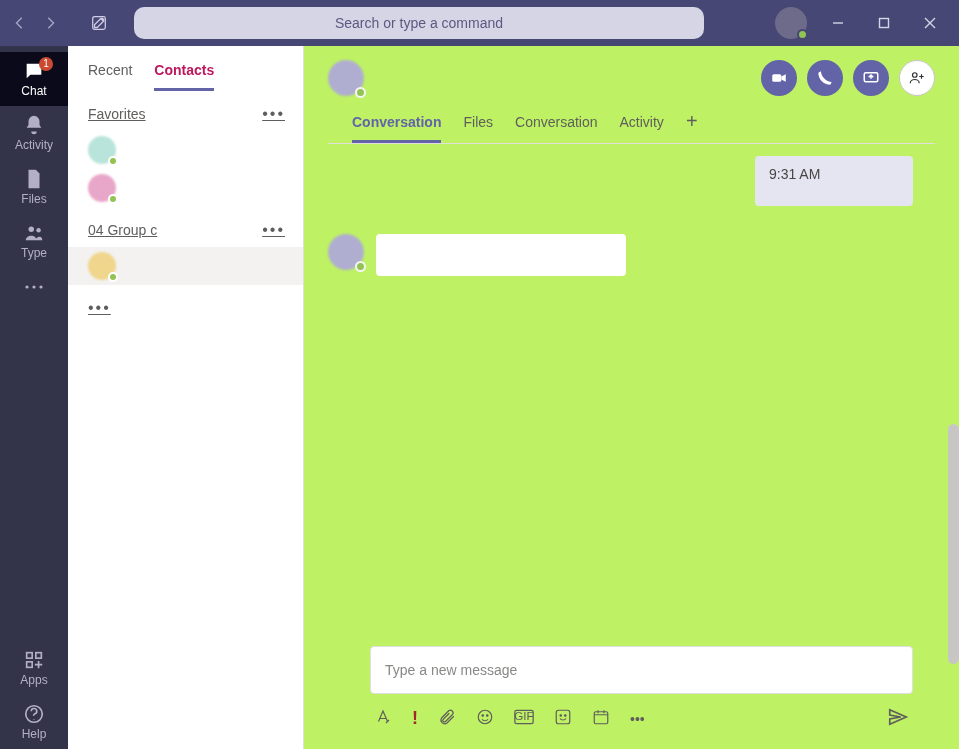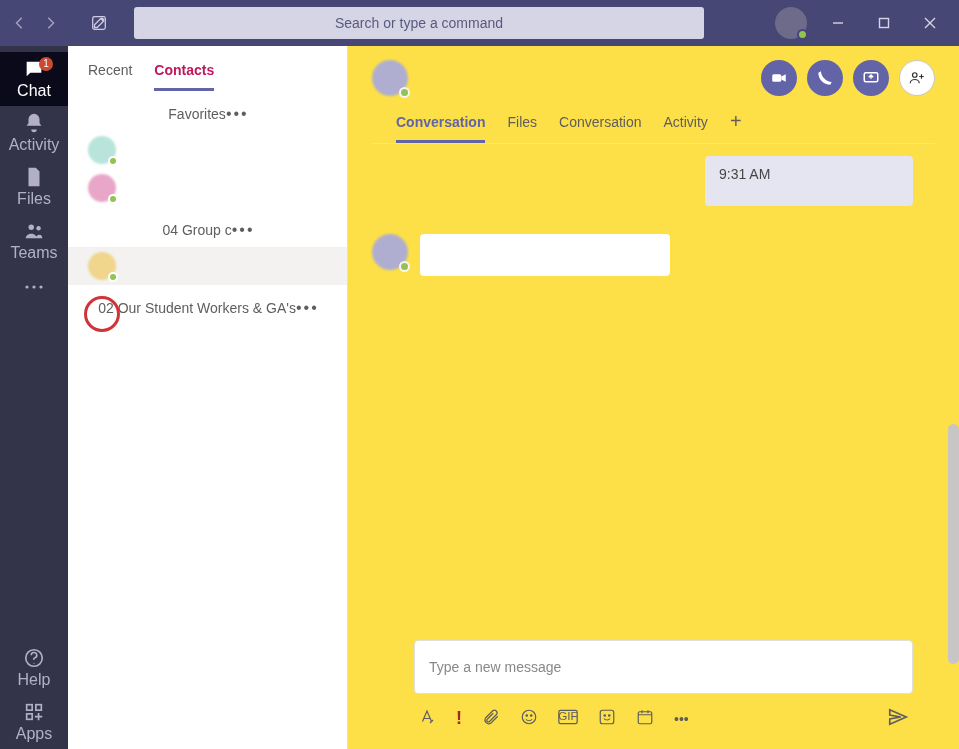--- a/index.html
+++ b/index.html
@@ -3,75 +3,75 @@
 <meta charset="utf-8">
 <style>
   * { box-sizing: border-box; margin: 0; padding: 0; font-family: "Segoe UI", Arial, sans-serif; font-size: 14px; }
   body { width: 959px; height: 749px; overflow: hidden; background: #f3f2f1; display: flex; flex-direction: column; }
 
   
   .titlebar { height: 46px; background: #464775; display: flex; align-items: center; padding: 0 6px; color: #cfcbe6; }
   .nav-arrows { display: flex; gap: 2px; width: 60px; }
   .nav-arrow { width: 28px; height: 28px; display: flex; align-items: center; justify-content: center; opacity: .7; }
   .compose-btn { width: 34px; height: 34px; display: flex; align-items: center; justify-content: center; margin-left: 16px; }
-  .search { flex: 0 0 570px; height: 32px; background: #d6d5e6; border-radius: 3px; margin-left: 18px; display: flex; align-items: center; justify-content: center; color: #5a5980; }
+  .search { flex: 0 0 570px; height: 32px; background: #d6d5e6; border-radius: 10px; margin-left: 18px; display: flex; align-items: center; justify-content: center; color: #5a5980; }
   .tb-flex { flex: 1; }
   .profile-wrap { position: relative; width: 32px; height: 32px; margin-right: 8px; }
   .profile-wrap .avatar { width: 32px; height: 32px; border-radius: 50%; background: #6e6a8a; }
   .profile-wrap .dot { position: absolute; right: -1px; bottom: -1px; width: 11px; height: 11px; border-radius: 50%; background: #92c353; border: 2px solid #464775; }
   .win-ctrl { width: 46px; height: 46px; display: flex; align-items: center; justify-content: center; }
 
   
   .shell { flex: 1; display: flex; min-height: 0; }
   .rail { width: 68px; background: #33344a; display: flex; flex-direction: column; align-items: center; padding-top: 6px; }
   .rail-item { width: 68px; height: 54px; display: flex; flex-direction: column; align-items: center; justify-content: center; color: #b3b0c6; gap: 2px; position: relative; }
   .rail-item.active { background: #0a0a1a; color: #fff; }
-  .rail-item .label { font-size: 16px; }
+  .rail-item .label { font-size: 12px; }
   .rail-item svg { width: 22px; height: 22px; }
   .badge { position: absolute; top: 5px; right: 15px; background: #cc4a31; color: #fff; font-size: 10px; line-height: 14px; min-width: 14px; height: 14px; border-radius: 7px; text-align: center; padding: 0 3px; }
   .rail-spacer { flex: 1; }
   .rail-more { padding: 10px 0; color: #b3b0c6; }
 
   
-  .listpane { width: 280px; background: #fff; border-right: 1px solid #e1dfdd; display: flex; flex-direction: column; }
+  .listpane { width: 236px; background: #fff; border-right: 1px solid #e1dfdd; display: flex; flex-direction: column; }
   .listtabs { display: flex; gap: 22px; padding: 16px 20px 0 20px; }
   .listtab { color: #605e5c; padding-bottom: 10px; border-bottom: 3px solid transparent; }
   .listtab.active { color: #be185d; border-bottom-color: #6264a7; font-weight: 600; }
-  .group-hdr { display: flex; align-items: center; justify-content: center; padding: 14px 18px 8px 20px; color: #605e5c; }
+  .group-hdr { display: flex; align-items: center; justify-content: space-between; padding: 14px 18px 8px 20px; color: #605e5c; text-decoration: underline; }
   .dots { color: #605e5c; font-size: 16px; letter-spacing: 2px; }
   .contact-row { height: 38px; display: flex; align-items: center; padding-left: 20px; gap: 10px; }
   .contact-row.sel { background: #f3f2f1; }
   .mini-av { position: relative; width: 28px; height: 28px; }
   .mini-av .c { width: 28px; height: 28px; border-radius: 50%; filter: blur(1px); }
   .mini-av .d { position: absolute; right: -2px; bottom: -2px; width: 10px; height: 10px; border-radius: 50%; background: #92c353; border: 2px solid #fff; }
   .hl-circle { position: relative; }
   .hl-circle::before { content: ""; position: absolute; left: -14px; top: -4px; width: 30px; height: 30px; border: 3px solid #d13438; border-radius: 50%; }
   .bottom-action { margin-top: auto; padding: 16px 20px 22px 20px; display: flex; align-items: center; gap: 10px; color: #605e5c; border-top: 1px solid #f3f2f1; }
 
   
-  .main { flex: 1; background: #fde047; display: flex; flex-direction: column; min-width: 0; }
+  .main { flex: 1; background: #bef264; display: flex; flex-direction: column; min-width: 0; }
   .chat-header { display: flex; align-items: center; padding: 14px 24px 0 24px; gap: 16px; }
   .hdr-av { position: relative; width: 36px; height: 36px; }
   .hdr-av .c { width: 36px; height: 36px; border-radius: 50%; background: #b0aed0; filter: blur(1px); }
   .hdr-av .d { position: absolute; right: -2px; bottom: -2px; width: 11px; height: 11px; border-radius: 50%; background: #92c353; border: 2px solid #f5f5f7; }
   .hdr-flex { flex: 1; }
   .hdr-actions { display: flex; gap: 10px; }
   .circle-btn { width: 36px; height: 36px; border-radius: 50%; display: flex; align-items: center; justify-content: center; background: #6264a7; color: #fff; }
   .circle-btn.light { background: #fff; color: #333; border: 1px solid #c8c6c4; }
   .chat-tabs { display: flex; gap: 22px; padding: 18px 24px 0 24px; border-bottom: 1px solid #e1dfdd; margin: 0 24px 0 24px; }
   .chat-tab { color: #605e5c; padding-bottom: 10px; border-bottom: 3px solid transparent; }
   .chat-tab.active { color: #6264a7; border-bottom-color: #6264a7; font-weight: 600; }
   .add-tab { color: #605e5c; font-size: 20px; line-height: 14px; }
   .messages { flex: 1; padding: 12px 46px 0 24px; position: relative; overflow: hidden; }
-  .msg-out { position: absolute; right: 46px; top: 12px; width: 208px; height: 50px; background: #e5e4f1; border-radius: 4px; padding: 10px 14px; color: #484644; }
+  .msg-out { position: absolute; right: 46px; top: 12px; width: 158px; height: 50px; background: #e5e4f1; border-radius: 4px; padding: 10px 14px; color: #484644; }
   .msg-in-row { position: absolute; left: 24px; top: 90px; display: flex; align-items: flex-start; gap: 12px; }
   .msg-in { width: 250px; height: 42px; background: #fff; border-radius: 4px; }
 
   .compose-area { padding: 0 46px 18px 66px; }
-  .compose-box { background: #fff; border: 1px solid #e1dfdd; border-radius: 4px; height: 54px; display: flex; align-items: center; padding: 0 14px; color: #8a8886; }
+  .compose-box { background: #fff; border: 1px solid #e1dfdd; border-radius: 4px; height: 48px; display: flex; align-items: center; padding: 0 14px; color: #8a8886; }
   .compose-toolbar { display: flex; align-items: center; gap: 20px; padding: 12px 4px 0 4px; color: #605e5c; }
   .compose-toolbar .sp { flex: 1; }
 
   .scroll-thumb { position: absolute; right: 0; top: 424px; width: 11px; height: 240px; background: #c8c6c4; border-radius: 6px; }
 </style>
 </head>
 <body>
 
 <div class="titlebar">
   <div class="nav-arrows">
@@ -138,46 +138,46 @@
           <path d="M6 2h8l4 4v16H6z"></path>
         </svg>
       <span class="label">Files</span>
     </div>
     <div class="rail-item">
       <svg viewBox="0 0 24 24" fill="currentColor">
           <circle cx="9" cy="8" r="3"></circle>
           <circle cx="17" cy="9" r="2.4"></circle>
           <path d="M3 20c0-3 3-5 6-5s6 2 6 5M14 20c0-2 1.5-4 4-4s3 2 3 4"></path>
         </svg>
-      <span class="label">Teams</span>
+      <span class="label">Type</span>
     </div>
     <div class="rail-more">
       <svg width="22" height="8">
           <circle cx="4" cy="4" r="1.6" fill="currentColor"></circle>
           <circle cx="11" cy="4" r="1.6" fill="currentColor"></circle>
           <circle cx="18" cy="4" r="1.6" fill="currentColor"></circle>
         </svg>
     </div>
     <div class="rail-spacer"></div>
     <div class="rail-item">
       <svg viewBox="0 0 24 24" fill="none" stroke="currentColor" stroke-width="1.8">
-          <circle cx="12" cy="12" r="9"></circle>
-          <path d="M9 9a3 3 0 1 1 4 2.8c-1 .5-1.5 1.2-1.5 2.2M12 17.5v.5"></path>
-        </svg>
-      <span class="label">Help</span>
-    </div>
-    <div class="rail-item">
-      <svg viewBox="0 0 24 24" fill="none" stroke="currentColor" stroke-width="1.8">
           <rect x="4" y="4" width="6" height="6"></rect>
           <rect x="14" y="4" width="6" height="6"></rect>
           <rect x="4" y="14" width="6" height="6"></rect>
           <path d="M17 13v8M13 17h8"></path>
         </svg>
       <span class="label">Apps</span>
     </div>
+    <div class="rail-item">
+      <svg viewBox="0 0 24 24" fill="none" stroke="currentColor" stroke-width="1.8">
+          <circle cx="12" cy="12" r="9"></circle>
+          <path d="M9 9a3 3 0 1 1 4 2.8c-1 .5-1.5 1.2-1.5 2.2M12 17.5v.5"></path>
+        </svg>
+      <span class="label">Help</span>
+    </div>
   </div>
 
   <div class="listpane">
     <div class="listtabs">
       <div class="listtab">Recent</div>
       <div class="listtab active">Contacts</div>
     </div>
 
     <div class="group-hdr">
       <span>Favorites</span>
@@ -201,21 +201,20 @@
       <span class="dots">•••</span>
     </div>
     <div class="contact-row sel">
       <div class="mini-av">
           <div class="c" style="background:#f0d58c"></div>
           <div class="d"></div>
         </div>
     </div>
 
     <div class="group-hdr">
-      <span class="hl-circle">02 Our Student Workers &amp; GA's</span>
       <span class="dots">•••</span>
     </div>
 
   </div>
 
   <div class="main">
     <div class="chat-header">
       <div class="hdr-av">
           <div class="c"></div>
           <div class="d"></div>

